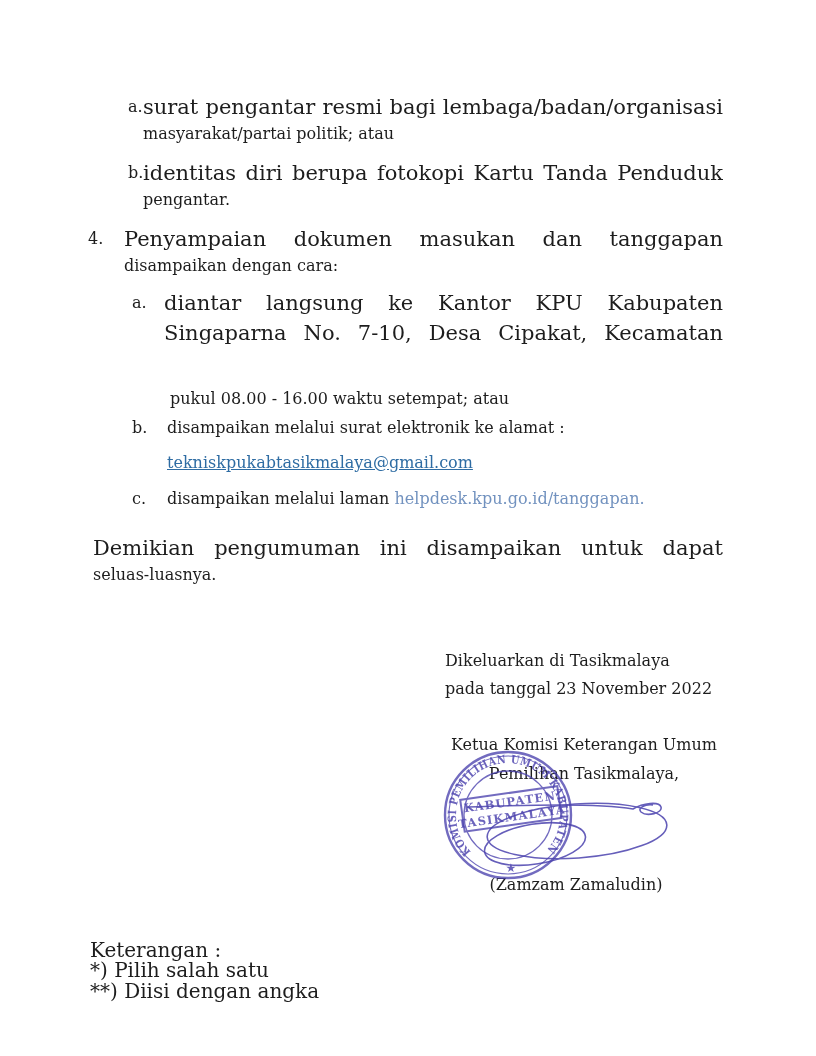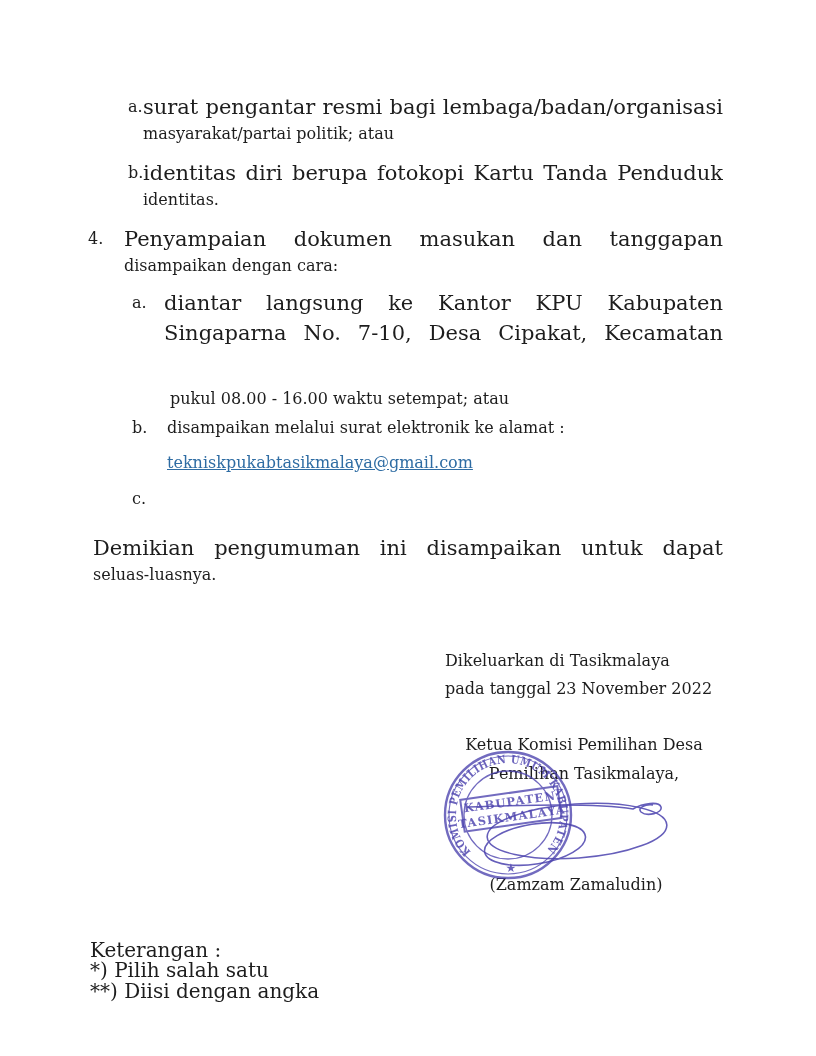--- a/index.html
+++ b/index.html
@@ -39,46 +39,50 @@
 <body>
 
 <div class="page">
 
   <div class="line marker" style="left:128px;top:96px;">a.</div>
   <div class="wrapline" style="left:143px;top:96px;width:580px;">surat pengantar resmi bagi lembaga/badan/organisasi</div>
   <div class="line" style="left:143px;top:123px;">masyarakat/partai politik; atau</div>
 
   <div class="line marker" style="left:128px;top:162px;">b.</div>
   <div class="wrapline" style="left:143px;top:162px;width:580px;">identitas diri berupa fotokopi Kartu Tanda Penduduk Elektronik bagi</div>
-  <div class="line" style="left:143px;top:189px;">identitas.</div>
+  <div class="line" style="left:143px;top:189px;">pengantar.</div>
 
   <div class="line marker" style="left:88px;top:228px;">4.</div>
   <div class="wrapline" style="left:124px;top:228px;width:599px;">Penyampaian dokumen masukan dan tanggapan masyarakat dapat</div>
   <div class="line" style="left:124px;top:255px;">disampaikan dengan cara:</div>
 
   <div class="line marker" style="left:132px;top:292px;">a.</div>
   <div class="wrapline" style="left:164px;top:292px;width:559px;">diantar langsung ke Kantor KPU Kabupaten Tasikmalaya , Ruko Blok</div>
   <div class="wrapline" style="left:164px;top:322px;width:559px;">Singaparna No. 7-10, Desa Cipakat, Kecamatan Singaparna,</div>
   <div class="line" style="left:170px;top:388px;">pukul 08.00 - 16.00 waktu setempat; atau</div>
 
   <div class="line marker" style="left:132px;top:417px;">b.</div>
   <div class="line" style="left:167px;top:417px;">disampaikan melalui surat elektronik ke alamat :</div>
   <div class="line" style="left:167px;top:452px;">
     <a class="doclink" style="color:#2e6ca3;">tekniskpukabtasikmalaya@gmail.com</a>
   </div>
 
   <div class="line marker" style="left:132px;top:488px;">c.</div>
+  <div class="line" style="left:167px;top:488px;">
+    <span>disampaikan melalui laman</span>
+    <span class="weblink" style="color:#7292bf;">helpdesk.kpu.go.id/tanggapan.</span>
+  </div>
 
   <div class="wrapline" style="left:93px;top:537px;width:630px;">Demikian pengumuman ini disampaikan untuk dapat diketahui masyarakat</div>
   <div class="line" style="left:93px;top:564px;">seluas-luasnya.</div>
 
   <div class="right-block">
     <div class="line" style="left:445px;top:650px;">Dikeluarkan di Tasikmalaya</div>
     <div class="line" style="left:445px;top:678px;">pada tanggal 23 November 2022</div>
-    <div class="line center" style="left:445px;top:734px;width:278px;white-space:normal;">Ketua Komisi Pemilihan Desa</div>
+    <div class="line center" style="left:445px;top:734px;width:278px;white-space:normal;">Ketua Komisi Keterangan Umum</div>
     <div class="line center" style="left:445px;top:763px;width:278px;white-space:normal;">Pemilihan Tasikmalaya,</div>
     <div class="line center" style="left:437px;top:874px;width:278px;white-space:normal;">(Zamzam Zamaludin)</div>
   </div>
 
   <svg width="250" height="155" viewBox="0 0 250 155" style="position:absolute;left:437px;top:745px;">
 
     <g stroke="#4b42ae" fill="none" opacity="0.78">
       <circle cx="71" cy="70" r="63" stroke-width="2.4"></circle>
       <circle cx="71" cy="70" r="59" stroke-width="1.1"></circle>
       <circle cx="71" cy="70" r="44" stroke-width="1.3"></circle>

